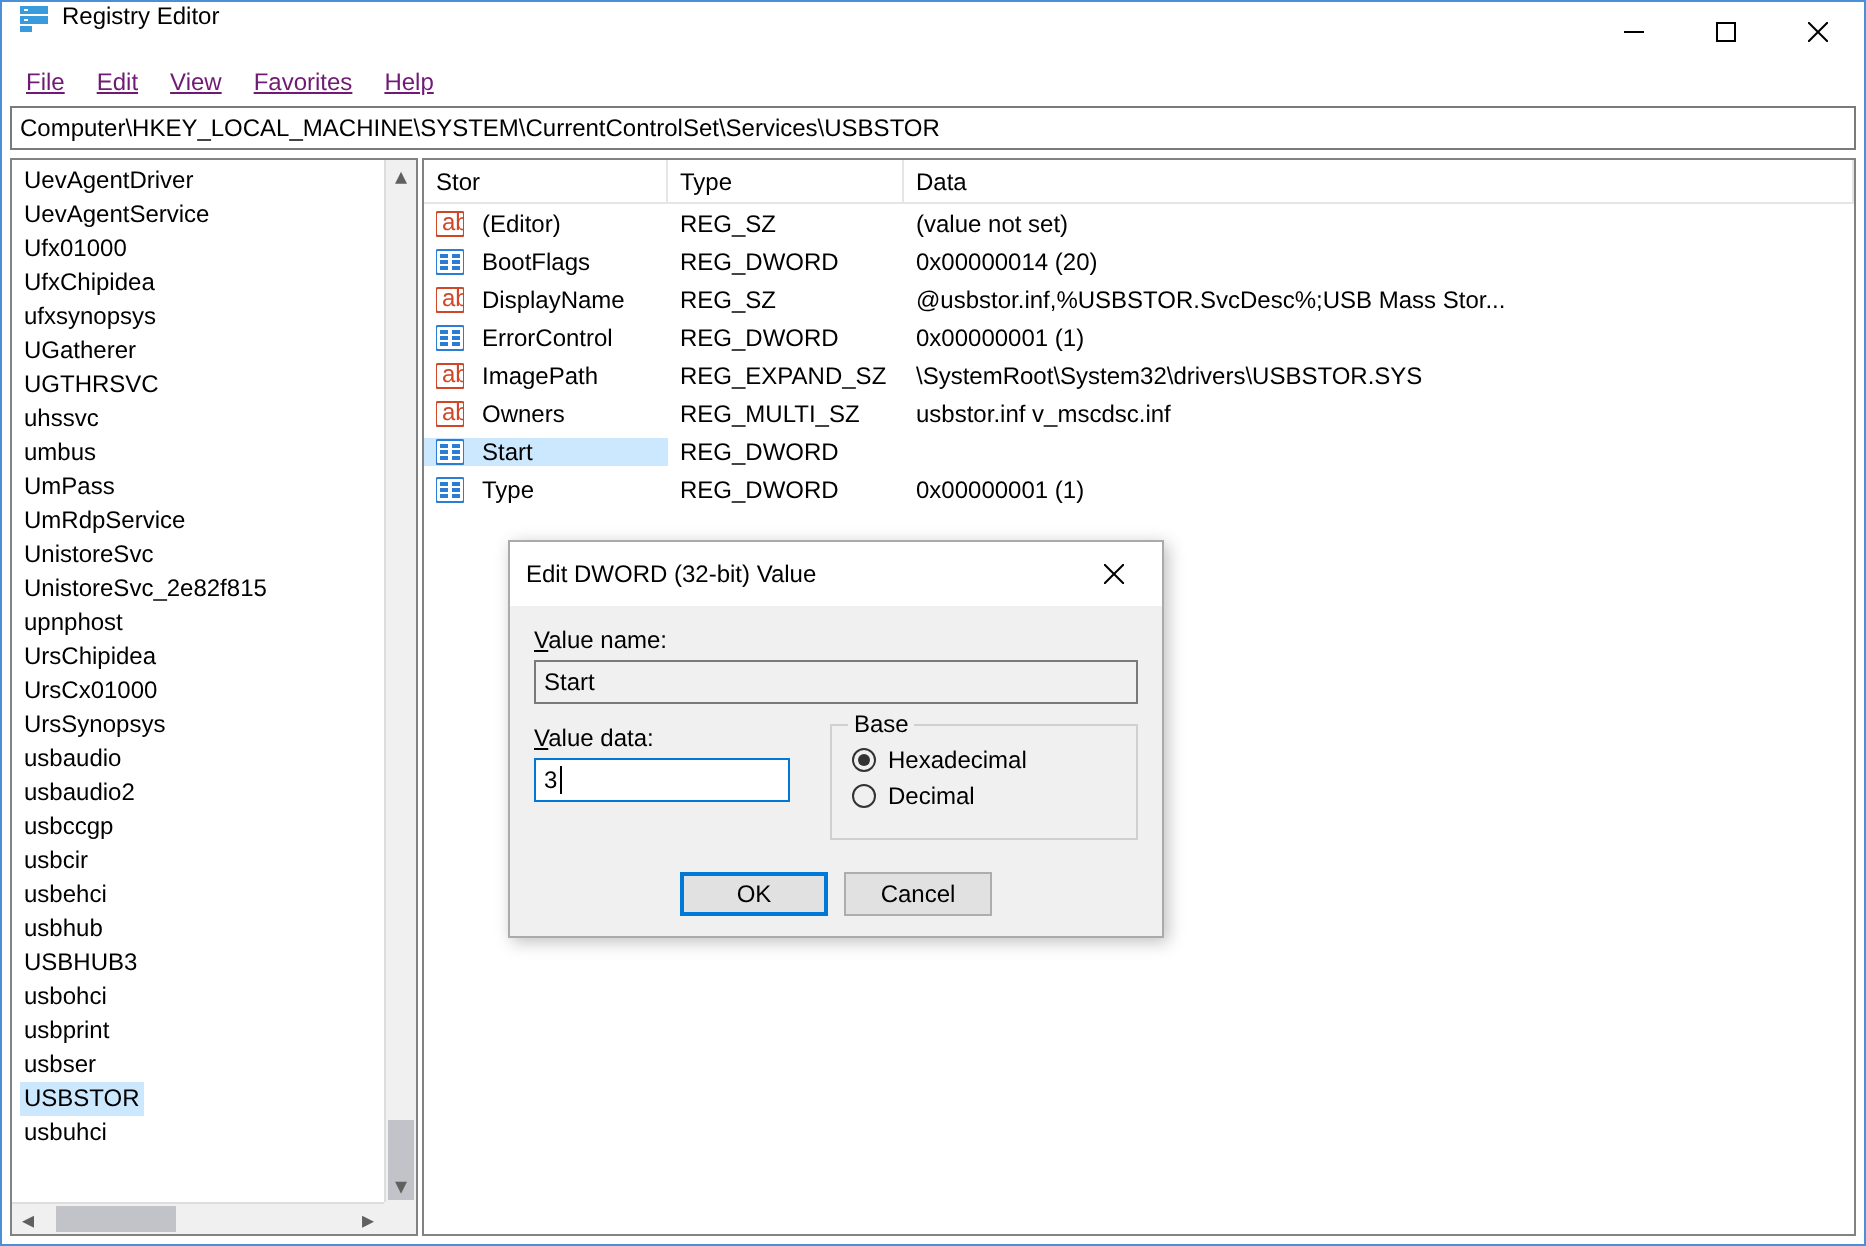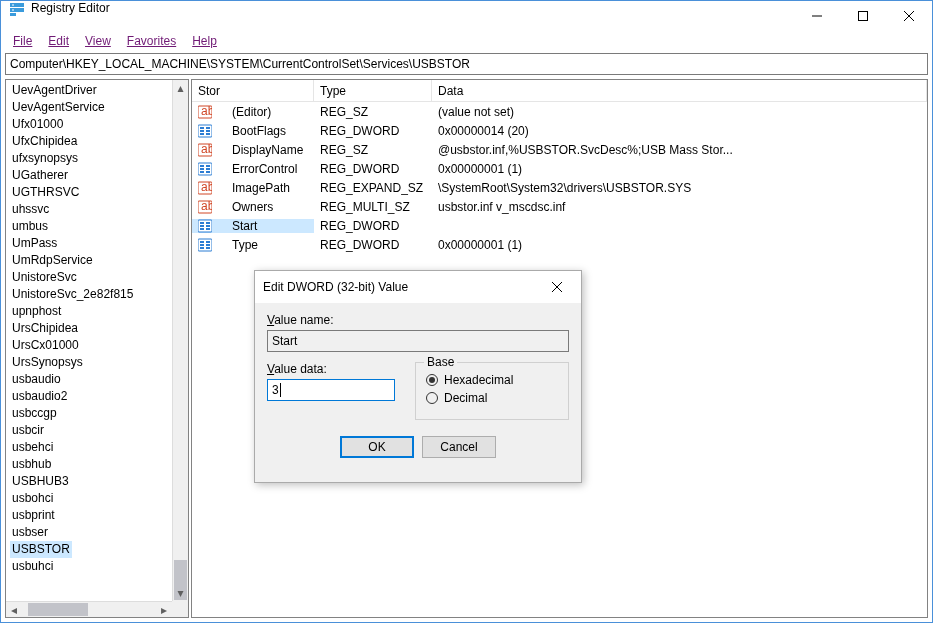--- a/index.html
+++ b/index.html
@@ -7,49 +7,49 @@
 .titlebar { height: 30px; display: flex; align-items: flex-start; padding: 0 0 0 8px; background: #fff; }
 .titlebar .app-icon { width: 16px; height: 16px; margin-right: 6px; }
 .titlebar .title { flex: 1; color: #000; }
 .win-controls { display: flex; height: 100%; }
 .win-controls .btn { width: 46px; height: 100%; display: flex; align-items: center; justify-content: center; color: #333; }
 .menubar { height: 20px; display: flex; align-items: center; padding: 0 4px; }
 .menubar .item { padding: 2px 8px; color: #701a75; text-decoration: underline; }
 .address { height: 22px; margin: 2px 4px 4px 4px; border: 1px solid #7a7a7a; display: flex; align-items: center; padding: 0 4px; background: #fff; }
 .address input { border: none; outline: none; width: 100%; font-size: 12px; }
 .content { display: flex; height: calc(100% - 78px); }
-.tree { width: 184px; border: 1px solid #828282; margin: 0 2px 4px 4px; position: relative; overflow: hidden; background: #fff; }
+.tree { width: 204px; border: 1px solid #828282; margin: 0 2px 4px 4px; position: relative; overflow: hidden; background: #fff; }
 .tree-items { position: absolute; left: 4px; top: 2px; right: 16px; }
 .tree-items .node { white-space: nowrap; line-height: 17px; padding: 0 2px; cursor: default; }
 .tree-items .node.selected { background: #cce8ff; display: inline-block; }
 .tree-vscroll { position: absolute; right: 0; top: 0; bottom: 16px; width: 16px; background: #f0f0f0; border-left: 1px solid #ddd; }
 .tree-vscroll .arrow { height: 16px; display: flex; align-items: center; justify-content: center; color: #606060; }
 .tree-vscroll .thumb { position: absolute; left: 1px; right: 1px; top: 480px; height: 40px; background: #c2c3c9; }
 .tree-hscroll { position: absolute; left: 0; right: 16px; bottom: 0; height: 16px; background: #f0f0f0; border-top: 1px solid #ddd; }
 .tree-hscroll .arrow { width: 16px; height: 100%; display: flex; align-items: center; justify-content: center; color: #606060; position: absolute; }
 .tree-hscroll .thumb { position: absolute; top: 1px; bottom: 1px; left: 22px; width: 60px; background: #c2c3c9; }
 .tree-corner { position: absolute; right: 0; bottom: 0; width: 16px; height: 16px; background: #f0f0f0; }
 .listview { flex: 1; border: 1px solid #828282; margin: 0 4px 4px 0; background: #fff; overflow: hidden; position: relative; }
 .lv-header { display: flex; height: 22px; align-items: center; border-bottom: 1px solid #e5e5e5; }
 .lv-header .col { padding: 0 6px; border-right: 1px solid #e5e5e5; height: 100%; display: flex; align-items: center; color: #000; }
 .col-name { width: 122px; }
 .col-type { width: 118px; }
 .col-data { flex: 1; }
 .lv-rows .row { display: flex; height: 19px; align-items: center; }
 .lv-rows .row.selected .cell-name { background: #cce8ff; }
 .lv-rows .cell { padding: 0 6px; white-space: nowrap; overflow: hidden; }
-.cell-name { width: 122px; display: flex; align-items: center; gap: 20px; }
+.cell-name { width: 122px; display: flex; align-items: center; gap: 9px; }
 .val-icon { width: 14px; height: 14px; flex-shrink: 0; }
 .cell-type { width: 118px; }
 .cell-data { flex: 1; }
 .dialog { position: absolute; left: 253px; top: 269px; width: 328px; background: #f0f0f0; border: 1px solid #aaa; box-shadow: 2px 2px 8px rgba(0,0,0,0.25); }
 .dialog-title { height: 30px; display: flex; align-items: center; padding: 16px 8px; background: #fff; }
 .dialog-title .t { flex: 1; }
 .dialog-title .close { width: 32px; height: 100%; display: flex; align-items: center; justify-content: center; }
-.dialog-body { padding: 10px 12px 24px 12px; }
+.dialog-body { padding: 10px 12px 10px 12px; }
 .dialog-body .lbl { margin-bottom: 3px; }
 .dialog-body .lbl .ul { text-decoration: underline; }
 .textfield { width: 100%; height: 22px; border: 1px solid #7a7a7a; padding: 0 4px; background: #fff; margin-bottom: 10px; }
 .textfield.readonly { background: #f0f0f0; }
 .vdrow { display: flex; gap: 20px; }
 .vdrow .left { width: 128px; }
 .fieldset { border: 1px solid #d0d0d0; padding: 6px 10px 10px 10px; flex: 1; position: relative; }
 .fieldset .legend { position: absolute; top: -8px; left: 8px; background: #f0f0f0; padding: 0 3px; }
 .radio-row { display: flex; align-items: center; gap: 6px; margin: 4px 0; }
 .radio { width: 12px; height: 12px; border: 1px solid #333; border-radius: 50%; display: flex; align-items: center; justify-content: center; }

